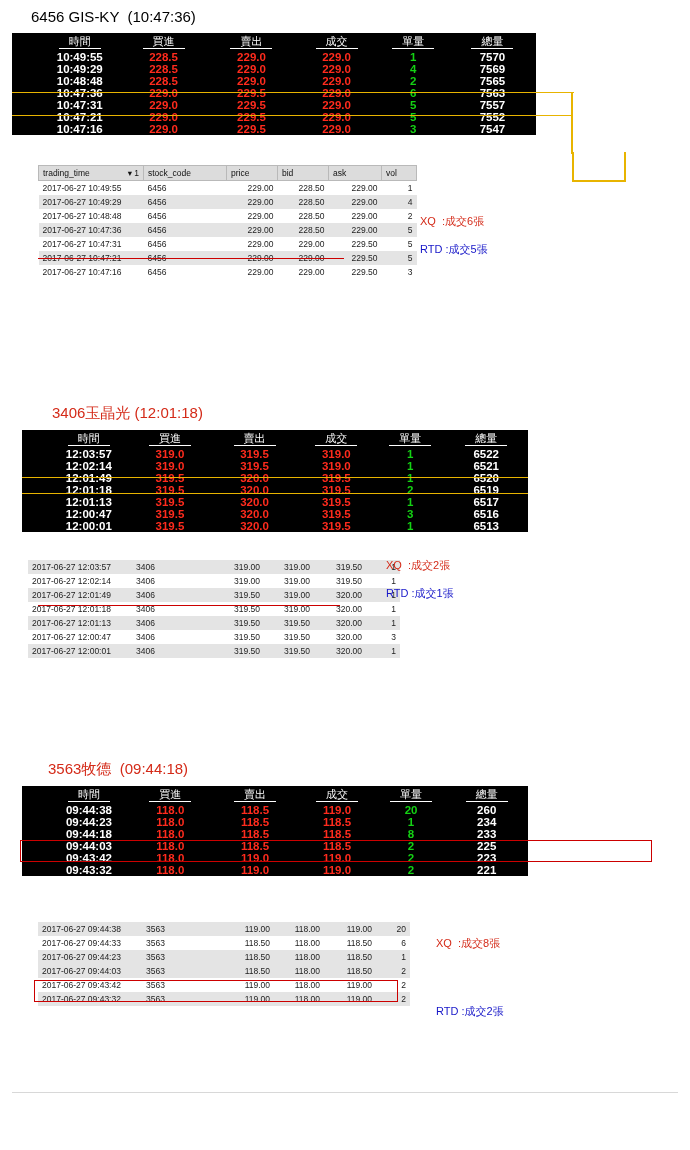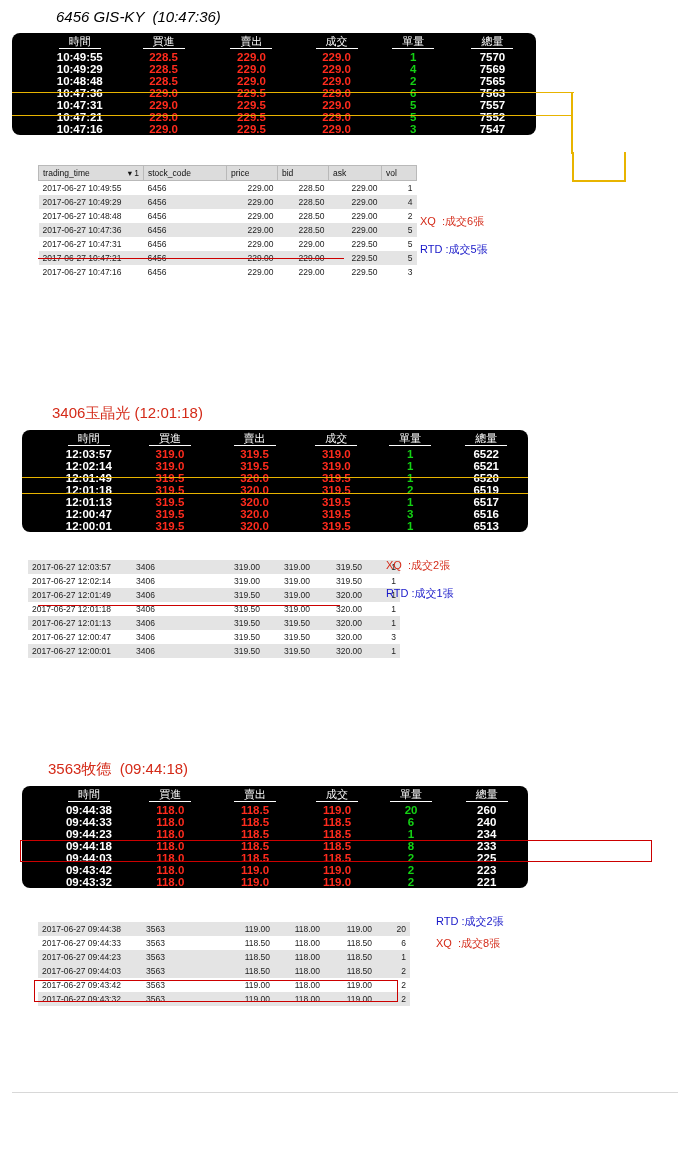--- a/index.html
+++ b/index.html
@@ -14,21 +14,20 @@
     font-size:15px;color:#000;font-family:"Liberation Sans",sans-serif;
     white-space:pre;
   }
   .sec-title.red{color:#d42a18;}
 
   
   .quote{
     background:#000;color:#fff;border-collapse:collapse;
     font-family:"Liberation Sans",sans-serif;
     font-size:11.5px;
-    border-radius:8px;
   }
   .quote th{
     font-weight:normal;color:#ffffff;font-size:11px;
     padding:1px 0 2px 0;text-align:center;
   }
   .quote th .u{border-bottom:1px solid #fff;padding:0 10px 1px 10px;}
   .quote td{padding:0px 0;text-align:center;font-weight:bold;letter-spacing:0px;}
   .q-time{color:#ffffff;width:92px;text-align:left;padding-left:28px !important;}
   .q-bid{color:#ff2b1d;width:110px;}
   .q-ask{color:#ff2b1d;width:110px;}
@@ -68,21 +67,21 @@
   }
   .note.blue{color:#1616c8;}
 
   .sep{position:absolute;left:12px;top:1092px;width:666px;height:1px;background:#d8d8d8;}
 </style>
 </head>
 <body>
 
 <div class="sec">
 
-  <div class="sec-title" style="position:absolute;left:56px;top:8px;font-style:italic;">6456 GIS-KY  (10:47:36)</div>
+  <div class="sec-title" style="position:absolute;left:31px;top:8px;">6456 GIS-KY  (10:47:36)</div>
 
   <div style="position:absolute;left:12px;top:33px;">
     <table class="quote" cellspacing="0" cellpadding="0" style="width:524px;">
       <thead>
         <tr>
           <th class="q-time"><span class="u">時間</span></th>
           <th><span class="u">買進</span></th>
           <th><span class="u">賣出</span></th>
           <th><span class="u">成交</span></th>
           <th><span class="u">單量</span></th>
@@ -404,28 +403,20 @@
       <tbody>
         <tr>
           <td class="q-time">09:44:38</td>
           <td class="q-bid">118.0</td>
           <td class="q-ask">118.5</td>
           <td class="q-deal">119.0</td>
           <td class="q-vol">20</td>
           <td class="q-tot">260</td>
         </tr>
         <tr>
-          <td class="q-time">09:44:33</td>
-          <td class="q-bid">118.0</td>
-          <td class="q-ask">118.5</td>
-          <td class="q-deal">118.5</td>
-          <td class="q-vol">6</td>
-          <td class="q-tot">240</td>
-        </tr>
-        <tr>
           <td class="q-time">09:44:23</td>
           <td class="q-bid">118.0</td>
           <td class="q-ask">118.5</td>
           <td class="q-deal">118.5</td>
           <td class="q-vol">1</td>
           <td class="q-tot">234</td>
         </tr>
         <tr class="row-hl">
           <td class="q-time">09:44:18</td>
           <td class="q-bid">118.0</td>
@@ -514,16 +505,16 @@
           <td class="g-bid">118.00</td>
           <td class="g-ask">119.00</td>
           <td class="g-vol">2</td>
         </tr>
       </tbody>
     </table>
   </div>
   <div class="rbox" style="left:34px;top:980px;width:362px;height:20px;"></div>
 
   <div class="note" style="left:436px;top:936px;">XQ  :成交8張</div>
-  <div class="note blue" style="left:436px;top:914px;">RTD :成交2張</div>
+  <div class="note blue" style="left:436px;top:1004px;">RTD :成交2張</div>
 </div>
 
 <div class="sep"></div>
 
 </body></html>

